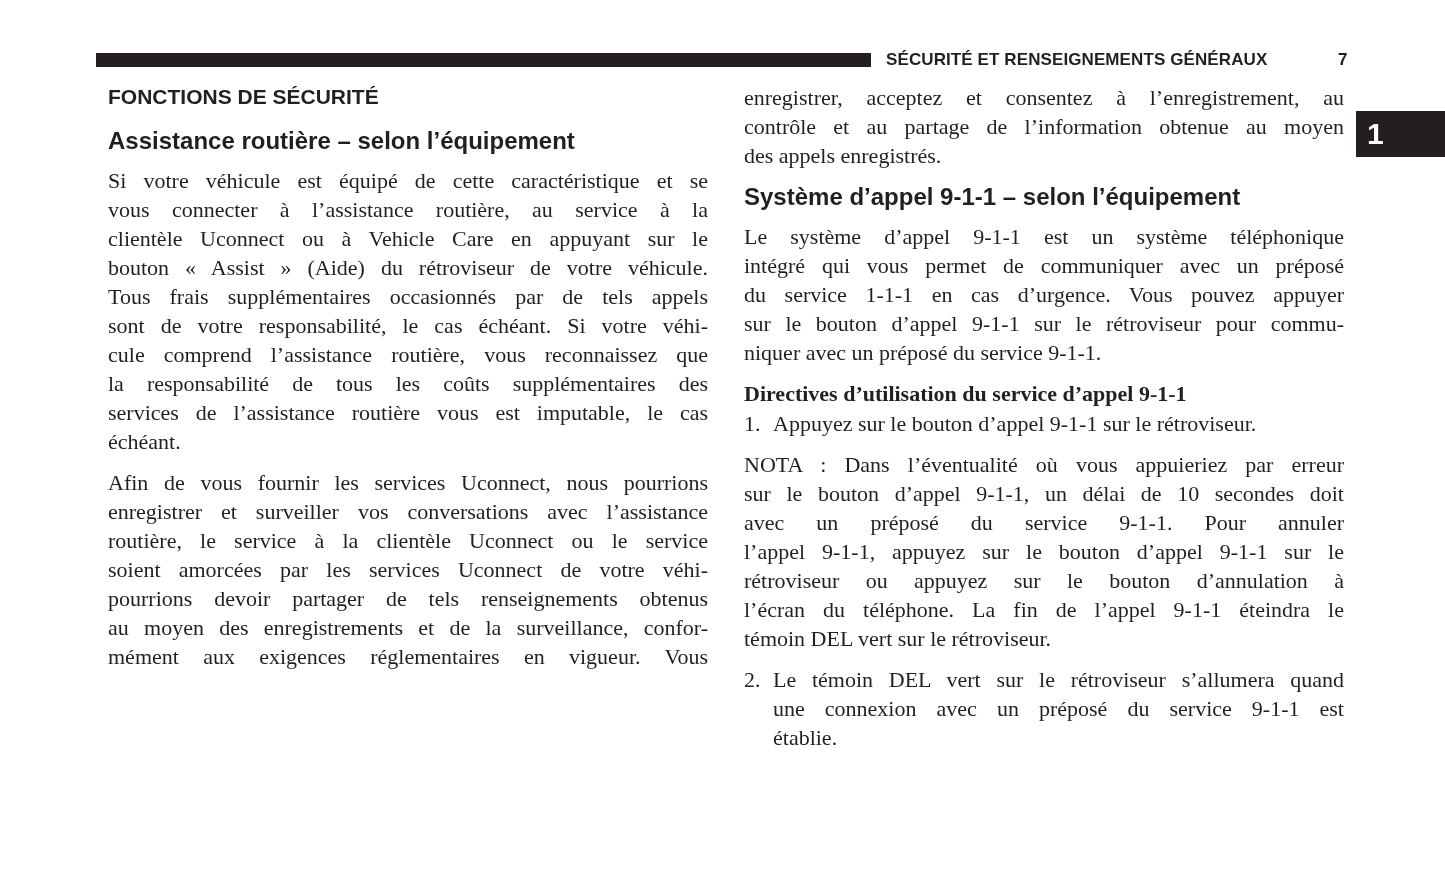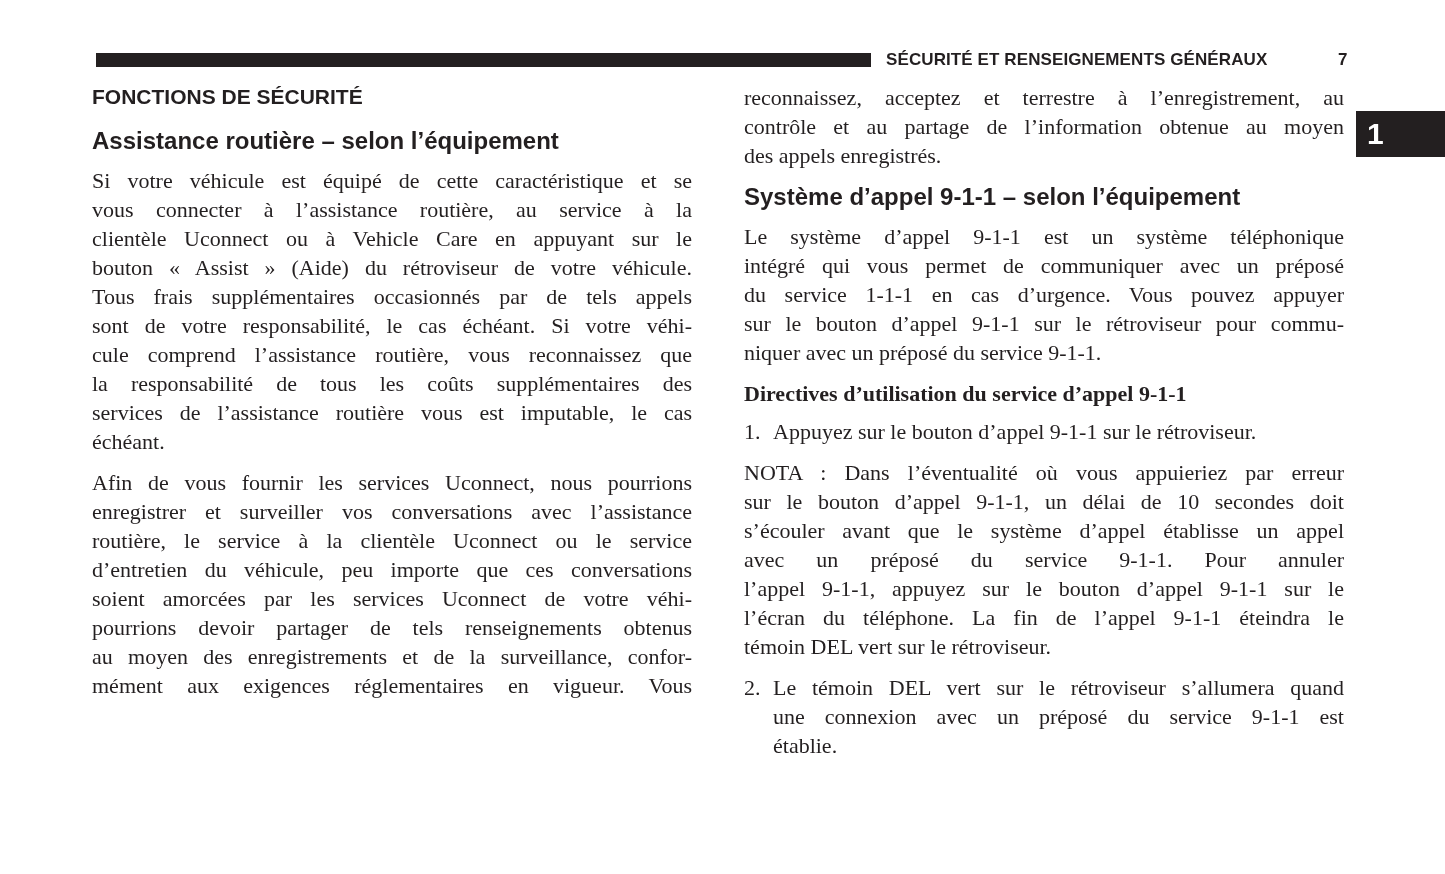--- a/index.html
+++ b/index.html
@@ -3,25 +3,25 @@
 <meta charset="utf-8">
 <style>
   html, body { margin: 0; padding: 0; background: #ffffff; }
   body { width: 1445px; height: 874px; position: relative; overflow: hidden; color: #231f20; }
   .hdr-bar { position: absolute; left: 96px; top: 53px; width: 775px; height: 14px; background: #231f20; }
   .hdr-title { position: absolute; left: 886px; top: 50px; font-family: "Liberation Sans", sans-serif; font-weight: bold; font-size: 17px; letter-spacing: 0.1px; white-space: nowrap; }
   .hdr-page { position: absolute; left: 1338px; top: 50px; font-family: "Liberation Sans", sans-serif; font-weight: bold; font-size: 17px; }
   .tab { position: absolute; left: 1356px; top: 111px; width: 89px; height: 46px; background: #231f20; color: #fff; font-family: "Liberation Sans", sans-serif; font-weight: bold; font-size: 30px; }
   .tab span { position: absolute; left: 11px; top: 6px; }
   .col { position: absolute; width: 600px; }
-  .col-left { left: 92px; top: 82px; }
+  .col-left { left: 108px; top: 82px; }
   .col-right { left: 744px; top: 83px; }
   .h1 { font-family: "Liberation Sans", sans-serif; font-weight: bold; font-size: 21px; height: 30px; line-height: 30px; margin-bottom: 14px; }
   .h2 { font-family: "Liberation Sans", sans-serif; font-weight: bold; font-size: 24px; height: 30px; line-height: 30px; margin-bottom: 10px; }
-  .h3 { font-family: "Liberation Serif", serif; font-weight: bold; font-size: 22px; height: 30px; line-height: 30px; margin-bottom: 8px; }
+  .h3 { font-family: "Liberation Serif", serif; font-weight: bold; font-size: 22px; height: 30px; line-height: 30px; margin-bottom: 0; }
   .para { font-family: "Liberation Serif", serif; font-size: 22px; line-height: 29px; margin-bottom: 12px; }
   .line { display: block; height: 29px; text-align: justify; text-align-last: justify; white-space: nowrap; overflow: visible; }
   .line.last { text-align-last: left; }
   .numitem { position: relative; padding-left: 29px; }
   .numitem .num { position: absolute; left: 0; top: 0; font-family: "Liberation Serif", serif; font-size: 22px; line-height: 29px; }
   .bold { font-weight: normal; }
 </style>
 </head>
 <body>
 
@@ -44,53 +44,52 @@
     <span class="line">sont de votre responsabilité, le cas échéant. Si votre véhi-</span>
     <span class="line">cule comprend l’assistance routière, vous reconnaissez que</span>
     <span class="line">la responsabilité de tous les coûts supplémentaires des</span>
     <span class="line">services de l’assistance routière vous est imputable, le cas</span>
     <span class="line last">échéant.</span>
   </div>
   <div class="para">
     <span class="line">Afin de vous fournir les services Uconnect, nous pourrions</span>
     <span class="line">enregistrer et surveiller vos conversations avec l’assistance</span>
     <span class="line">routière, le service à la clientèle Uconnect ou le service</span>
-    <span class="line">d’entretien du véhicule, peu importe que ces conversations</span>
     <span class="line">soient amorcées par les services Uconnect de votre véhi-</span>
     <span class="line">pourrions devoir partager de tels renseignements obtenus</span>
     <span class="line">au moyen des enregistrements et de la surveillance, confor-</span>
     <span class="line">mément aux exigences réglementaires en vigueur. Vous</span>
   </div>
 </div>
 
 <div class="col col-right">
   <div class="para">
-    <span class="line">reconnaissez, acceptez et terrestre à l’enregistrement, au</span>
+    <span class="line">enregistrer, acceptez et consentez à l’enregistrement, au</span>
     <span class="line">contrôle et au partage de l’information obtenue au moyen</span>
     <span class="line last">des appels enregistrés.</span>
   </div>
   <div class="h2">Système d’appel 9-1-1 – selon l’équipement</div>
   <div class="para">
     <span class="line">Le système d’appel 9-1-1 est un système téléphonique</span>
     <span class="line">intégré qui vous permet de communiquer avec un préposé</span>
     <span class="line">du service 1-1-1 en cas d’urgence. Vous pouvez appuyer</span>
     <span class="line">sur le bouton d’appel 9-1-1 sur le rétroviseur pour commu-</span>
     <span class="line last">niquer avec un préposé du service 9-1-1.</span>
   </div>
   <div class="h3">Directives d’utilisation du service d’appel 9-1-1</div>
   <div class="para numitem">
     <span class="num">1.</span>
     <span class="line last">Appuyez sur le bouton d’appel 9-1-1 sur le rétroviseur.</span>
   </div>
   <div class="para">
     <span class="line"><span class="bold">NOTA :</span> <span>Dans l’éventualité où vous appuieriez par erreur</span></span>
     <span class="line">sur le bouton d’appel 9-1-1, un délai de 10 secondes doit</span>
-    <span class="line">s’écouler avant que le système d’appel établisse un appel</span>
     <span class="line">avec un préposé du service 9-1-1. Pour annuler</span>
     <span class="line">l’appel 9-1-1, appuyez sur le bouton d’appel 9-1-1 sur le</span>
+    <span class="line">rétroviseur ou appuyez sur le bouton d’annulation à</span>
     <span class="line">l’écran du téléphone. La fin de l’appel 9-1-1 éteindra le</span>
     <span class="line last">témoin DEL vert sur le rétroviseur.</span>
   </div>
   <div class="para numitem">
     <span class="num">2.</span>
     <span class="line">Le témoin DEL vert sur le rétroviseur s’allumera quand</span>
     <span class="line">une connexion avec un préposé du service 9-1-1 est</span>
     <span class="line last">établie.</span>
   </div>
 </div>

